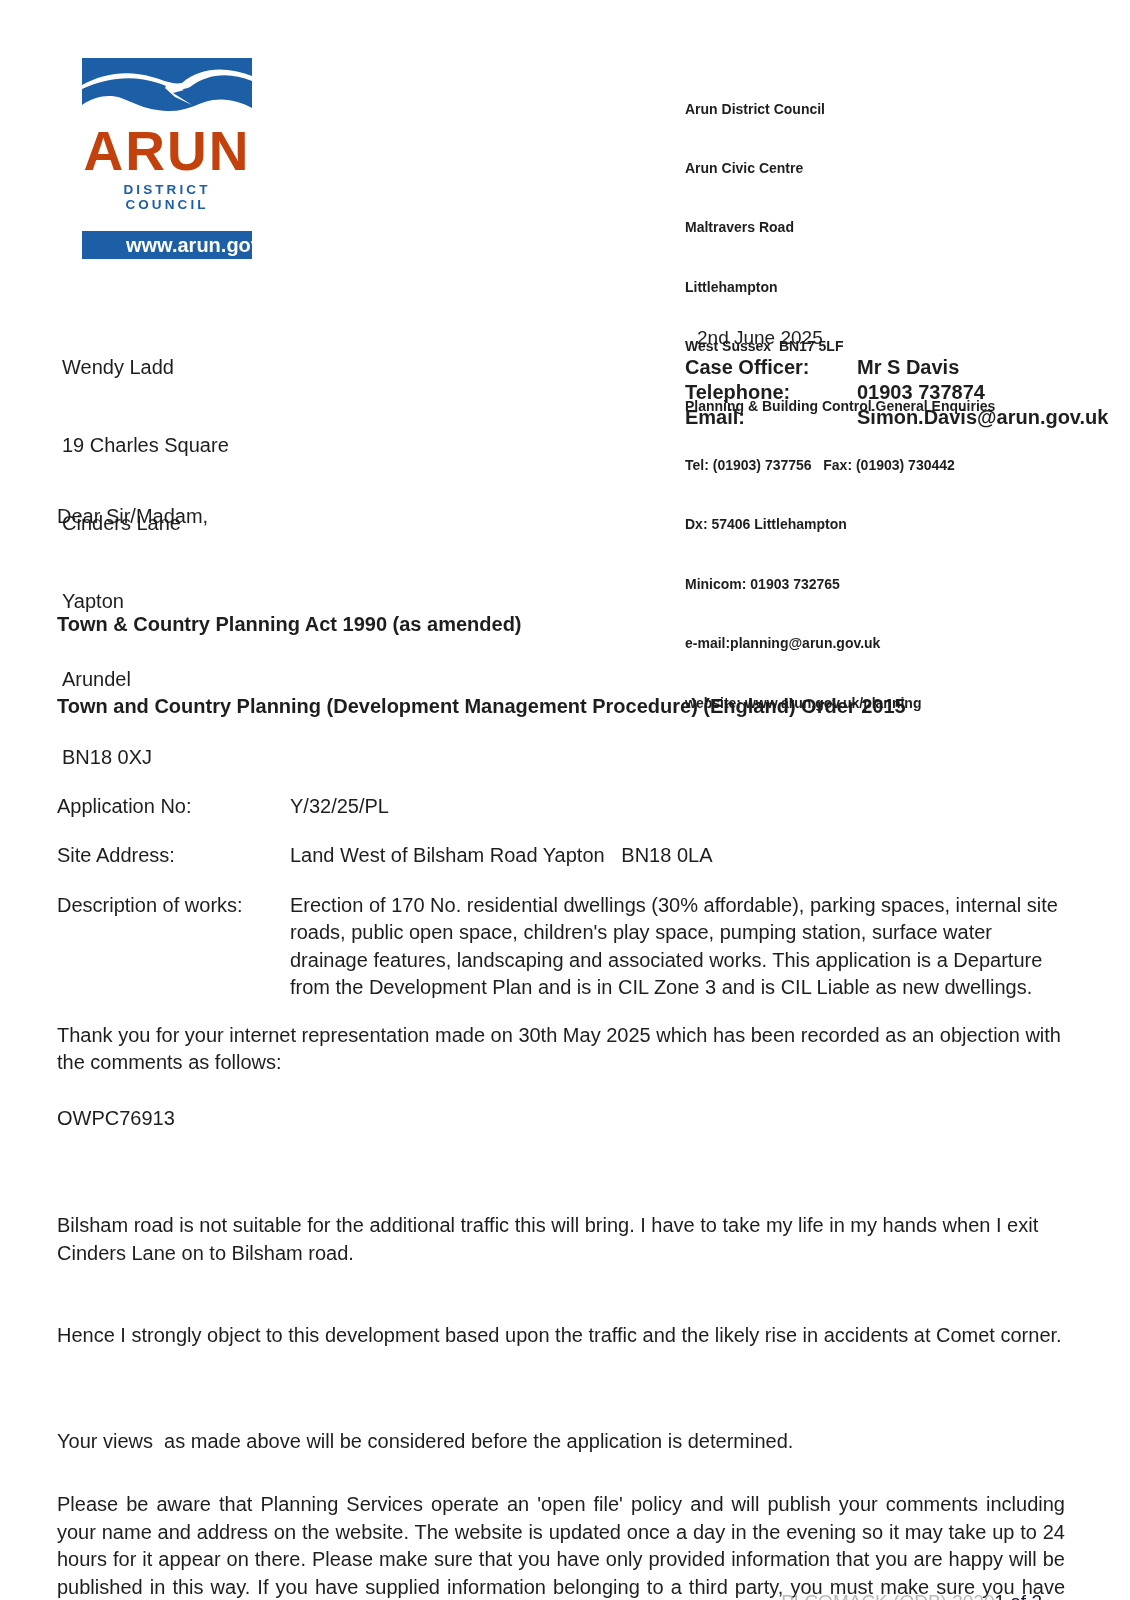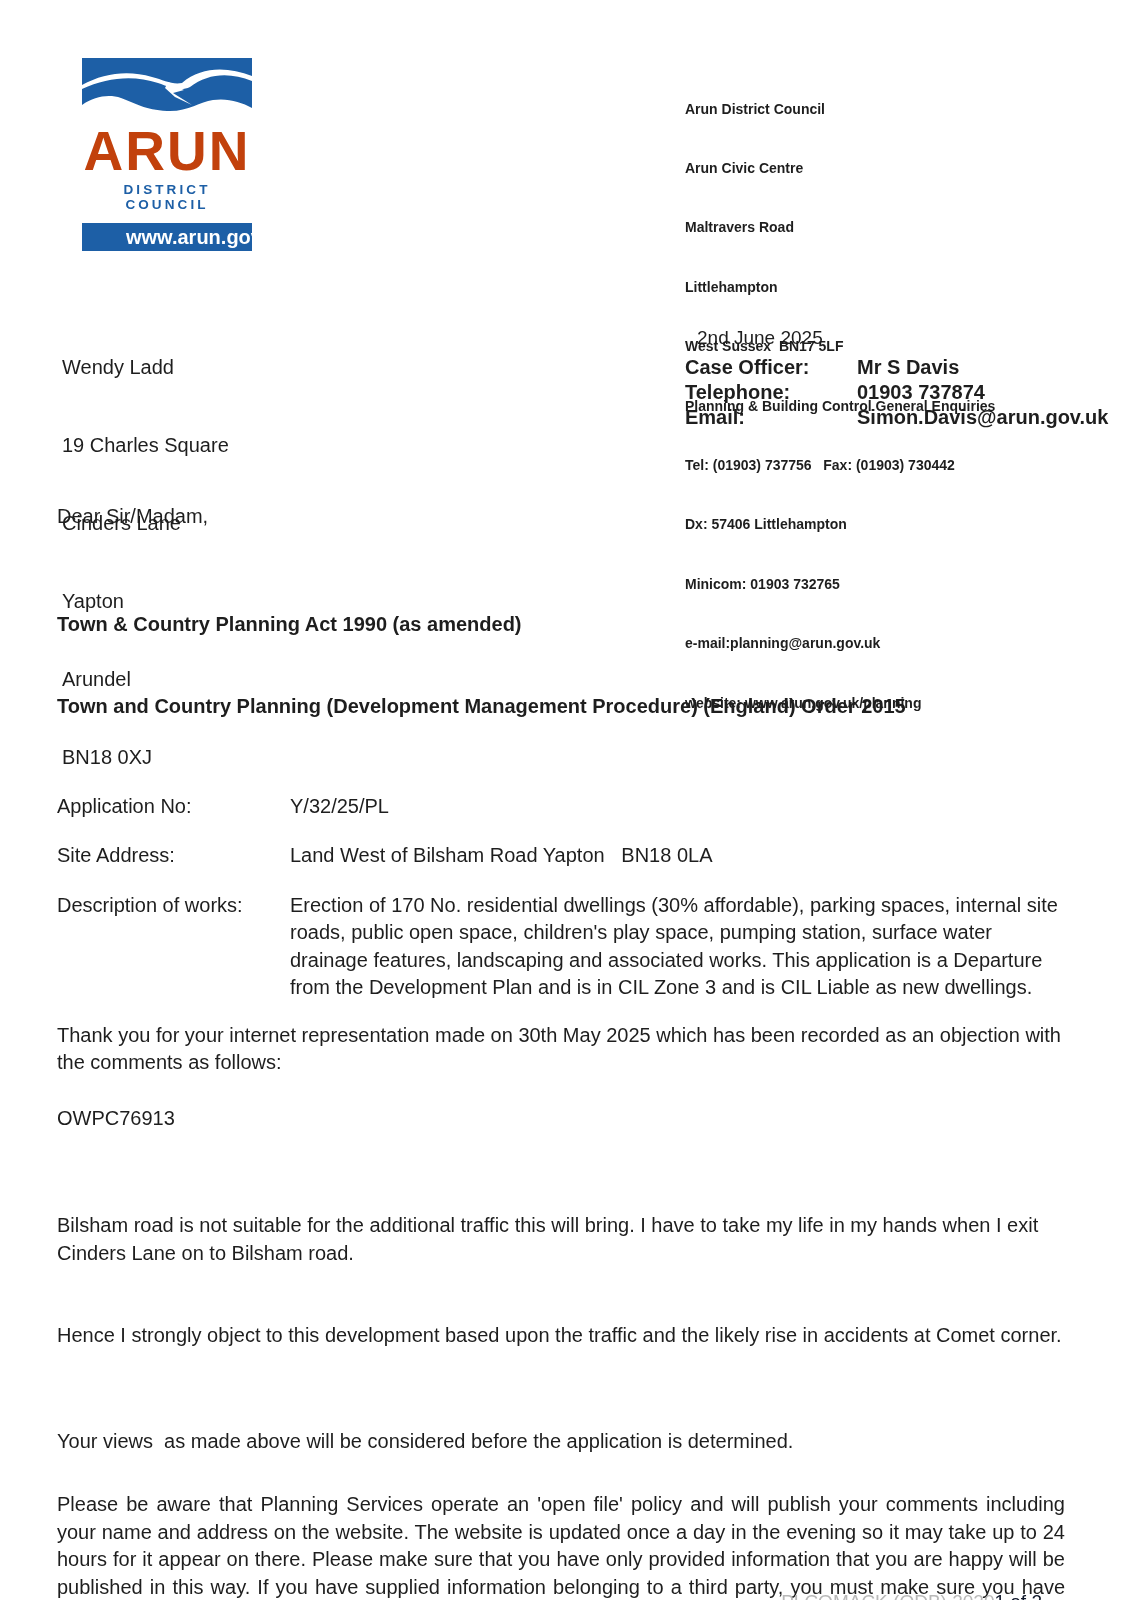--- a/index.html
+++ b/index.html
@@ -19,21 +19,21 @@
   .logo-wave { display: block; width: 170px; height: 62px; }
   .logo-name {
     font-size: 55px; font-weight: bold; letter-spacing: 2px;
     line-height: 60px; text-align: center; margin-top: 1px;
   }
   .logo-sub {
     font-size: 13.5px; font-weight: bold; letter-spacing: 3.1px;
     text-align: center; margin-top: 1px;
   }
   .logo-bar {
-    margin-top: 11px; height: 28px; line-height: 28px;
+    margin-top: 19px; height: 28px; line-height: 28px;
     text-align: center; color: #ffffff; font-weight: bold; font-size: 20px; padding-left: 44px;
   }
 
   
   .sender {
     position: absolute; left: 685px; top: 60px; width: 420px;
     font-weight: bold; font-size: 14px; line-height: 19.8px;
     white-space: pre-wrap;
   }
   .letter-date { position: absolute; left: 697px; top: 293px; font-size: 19px; margin-top: 34px; }

